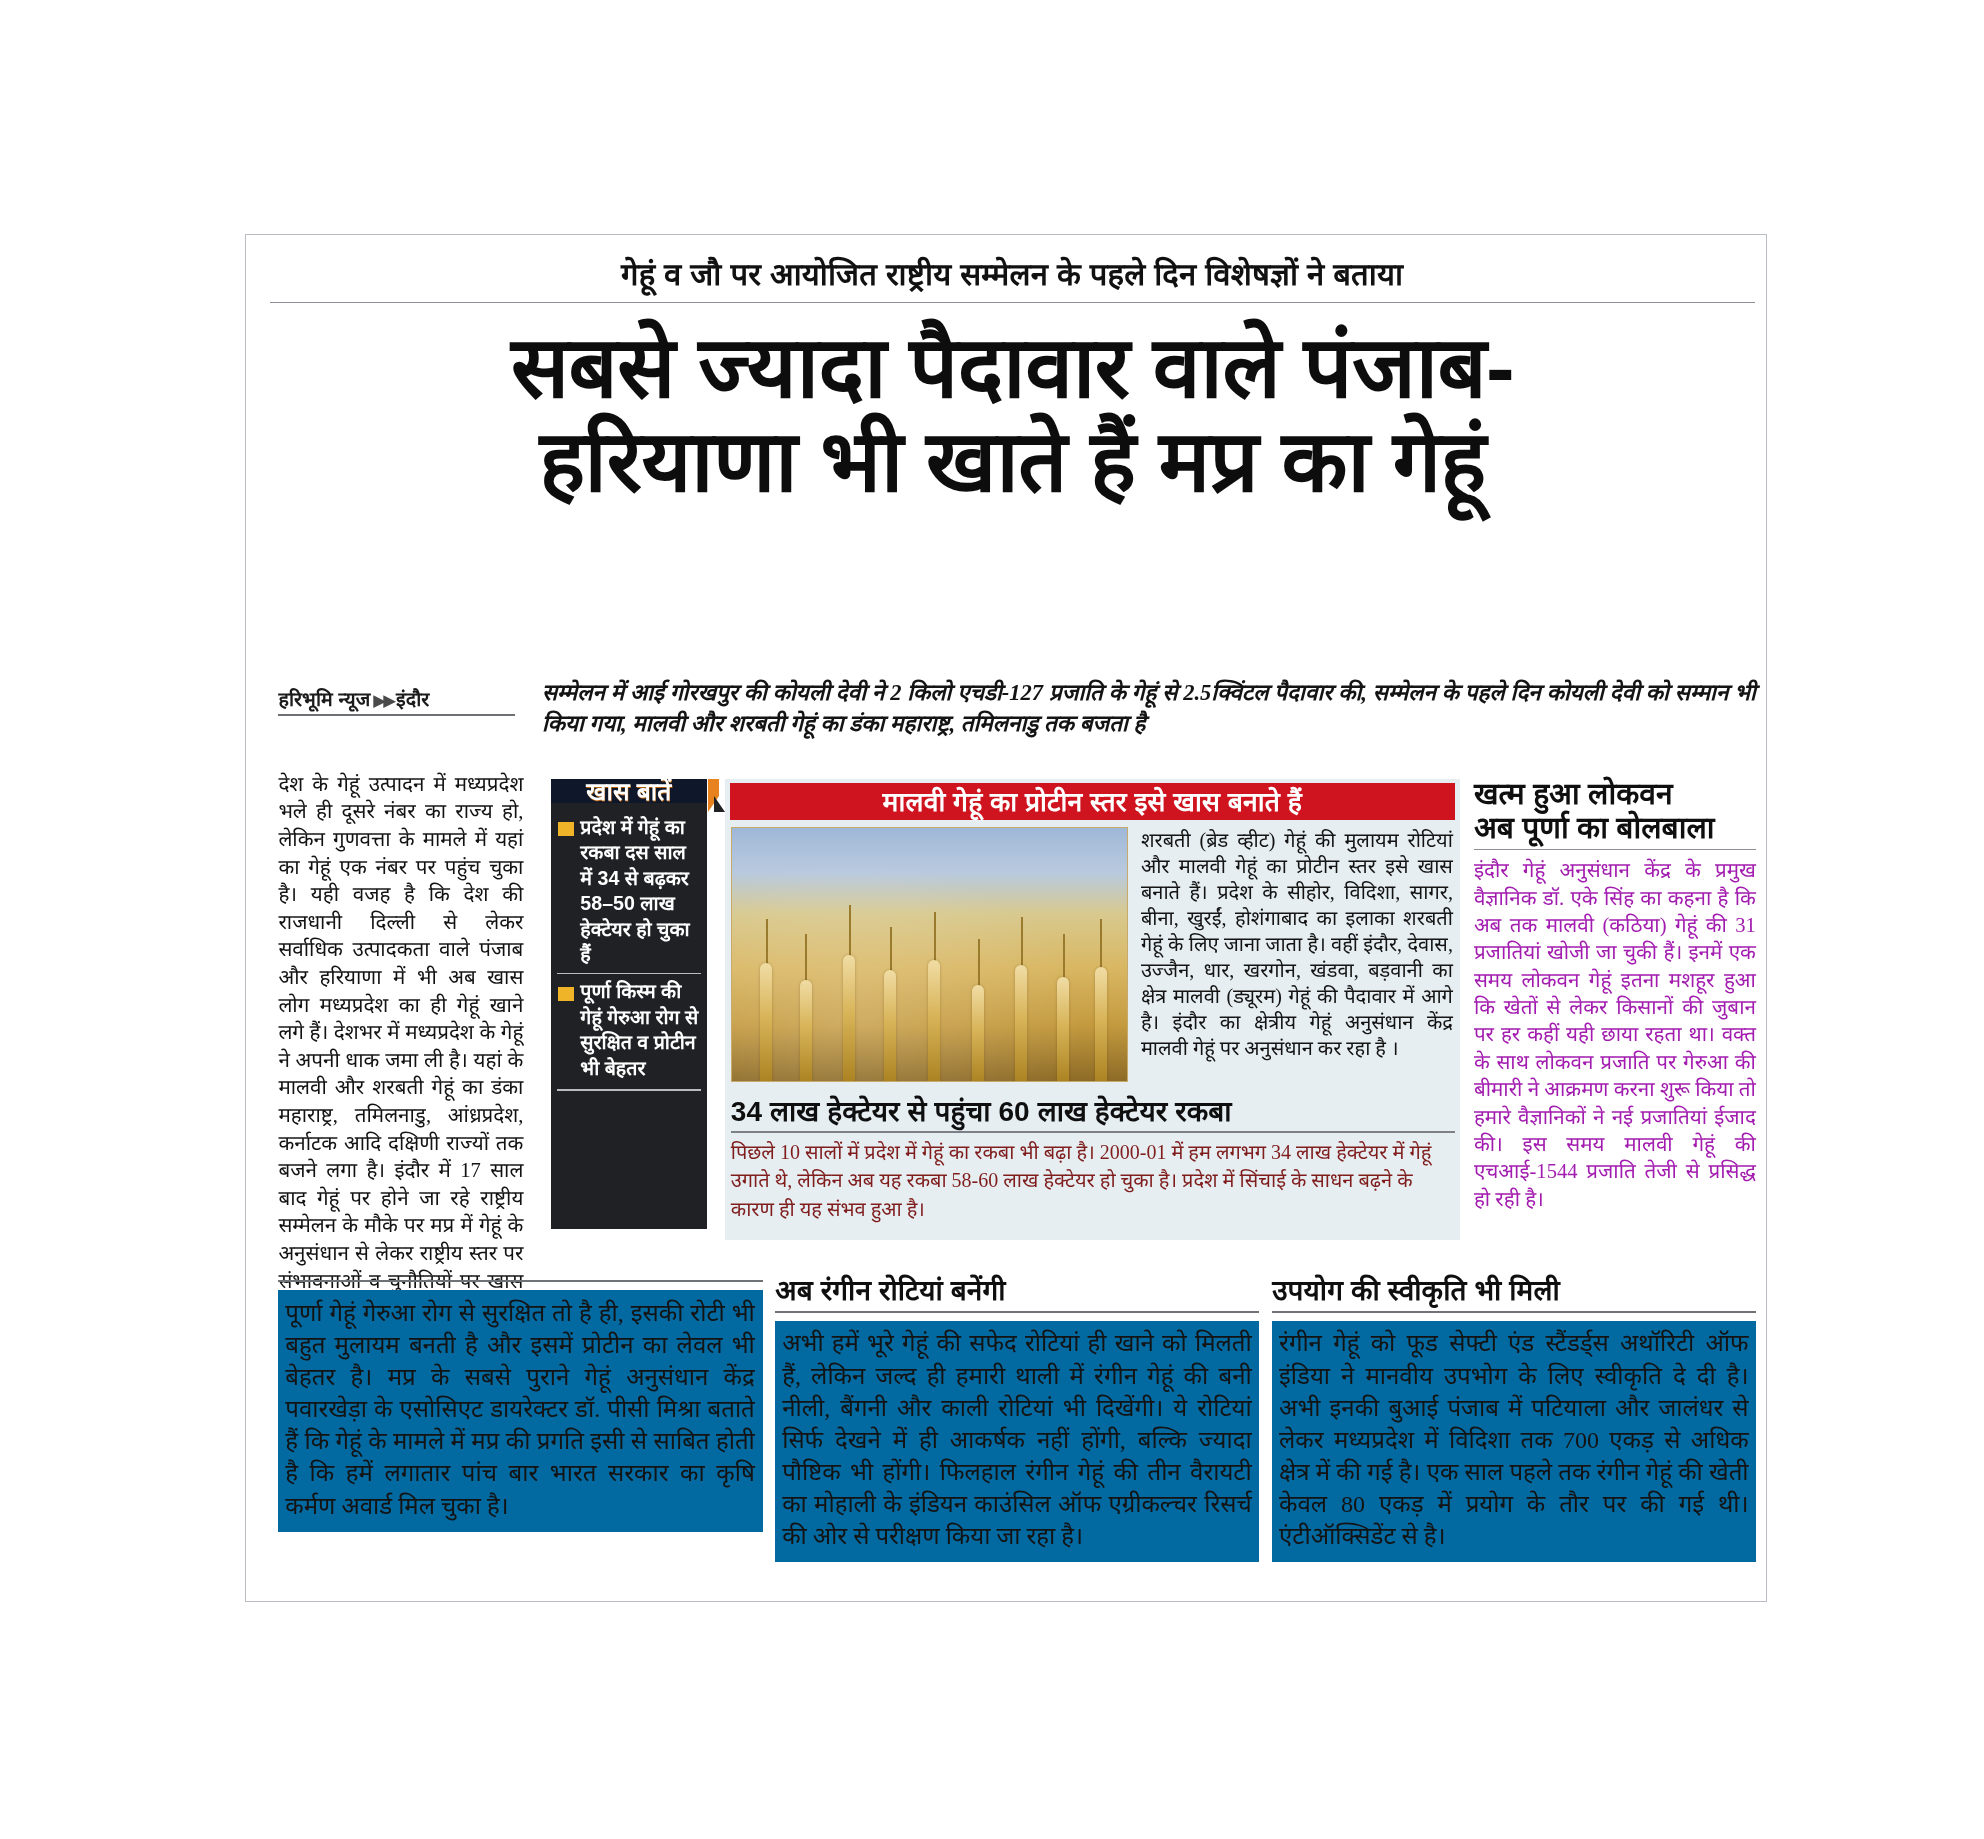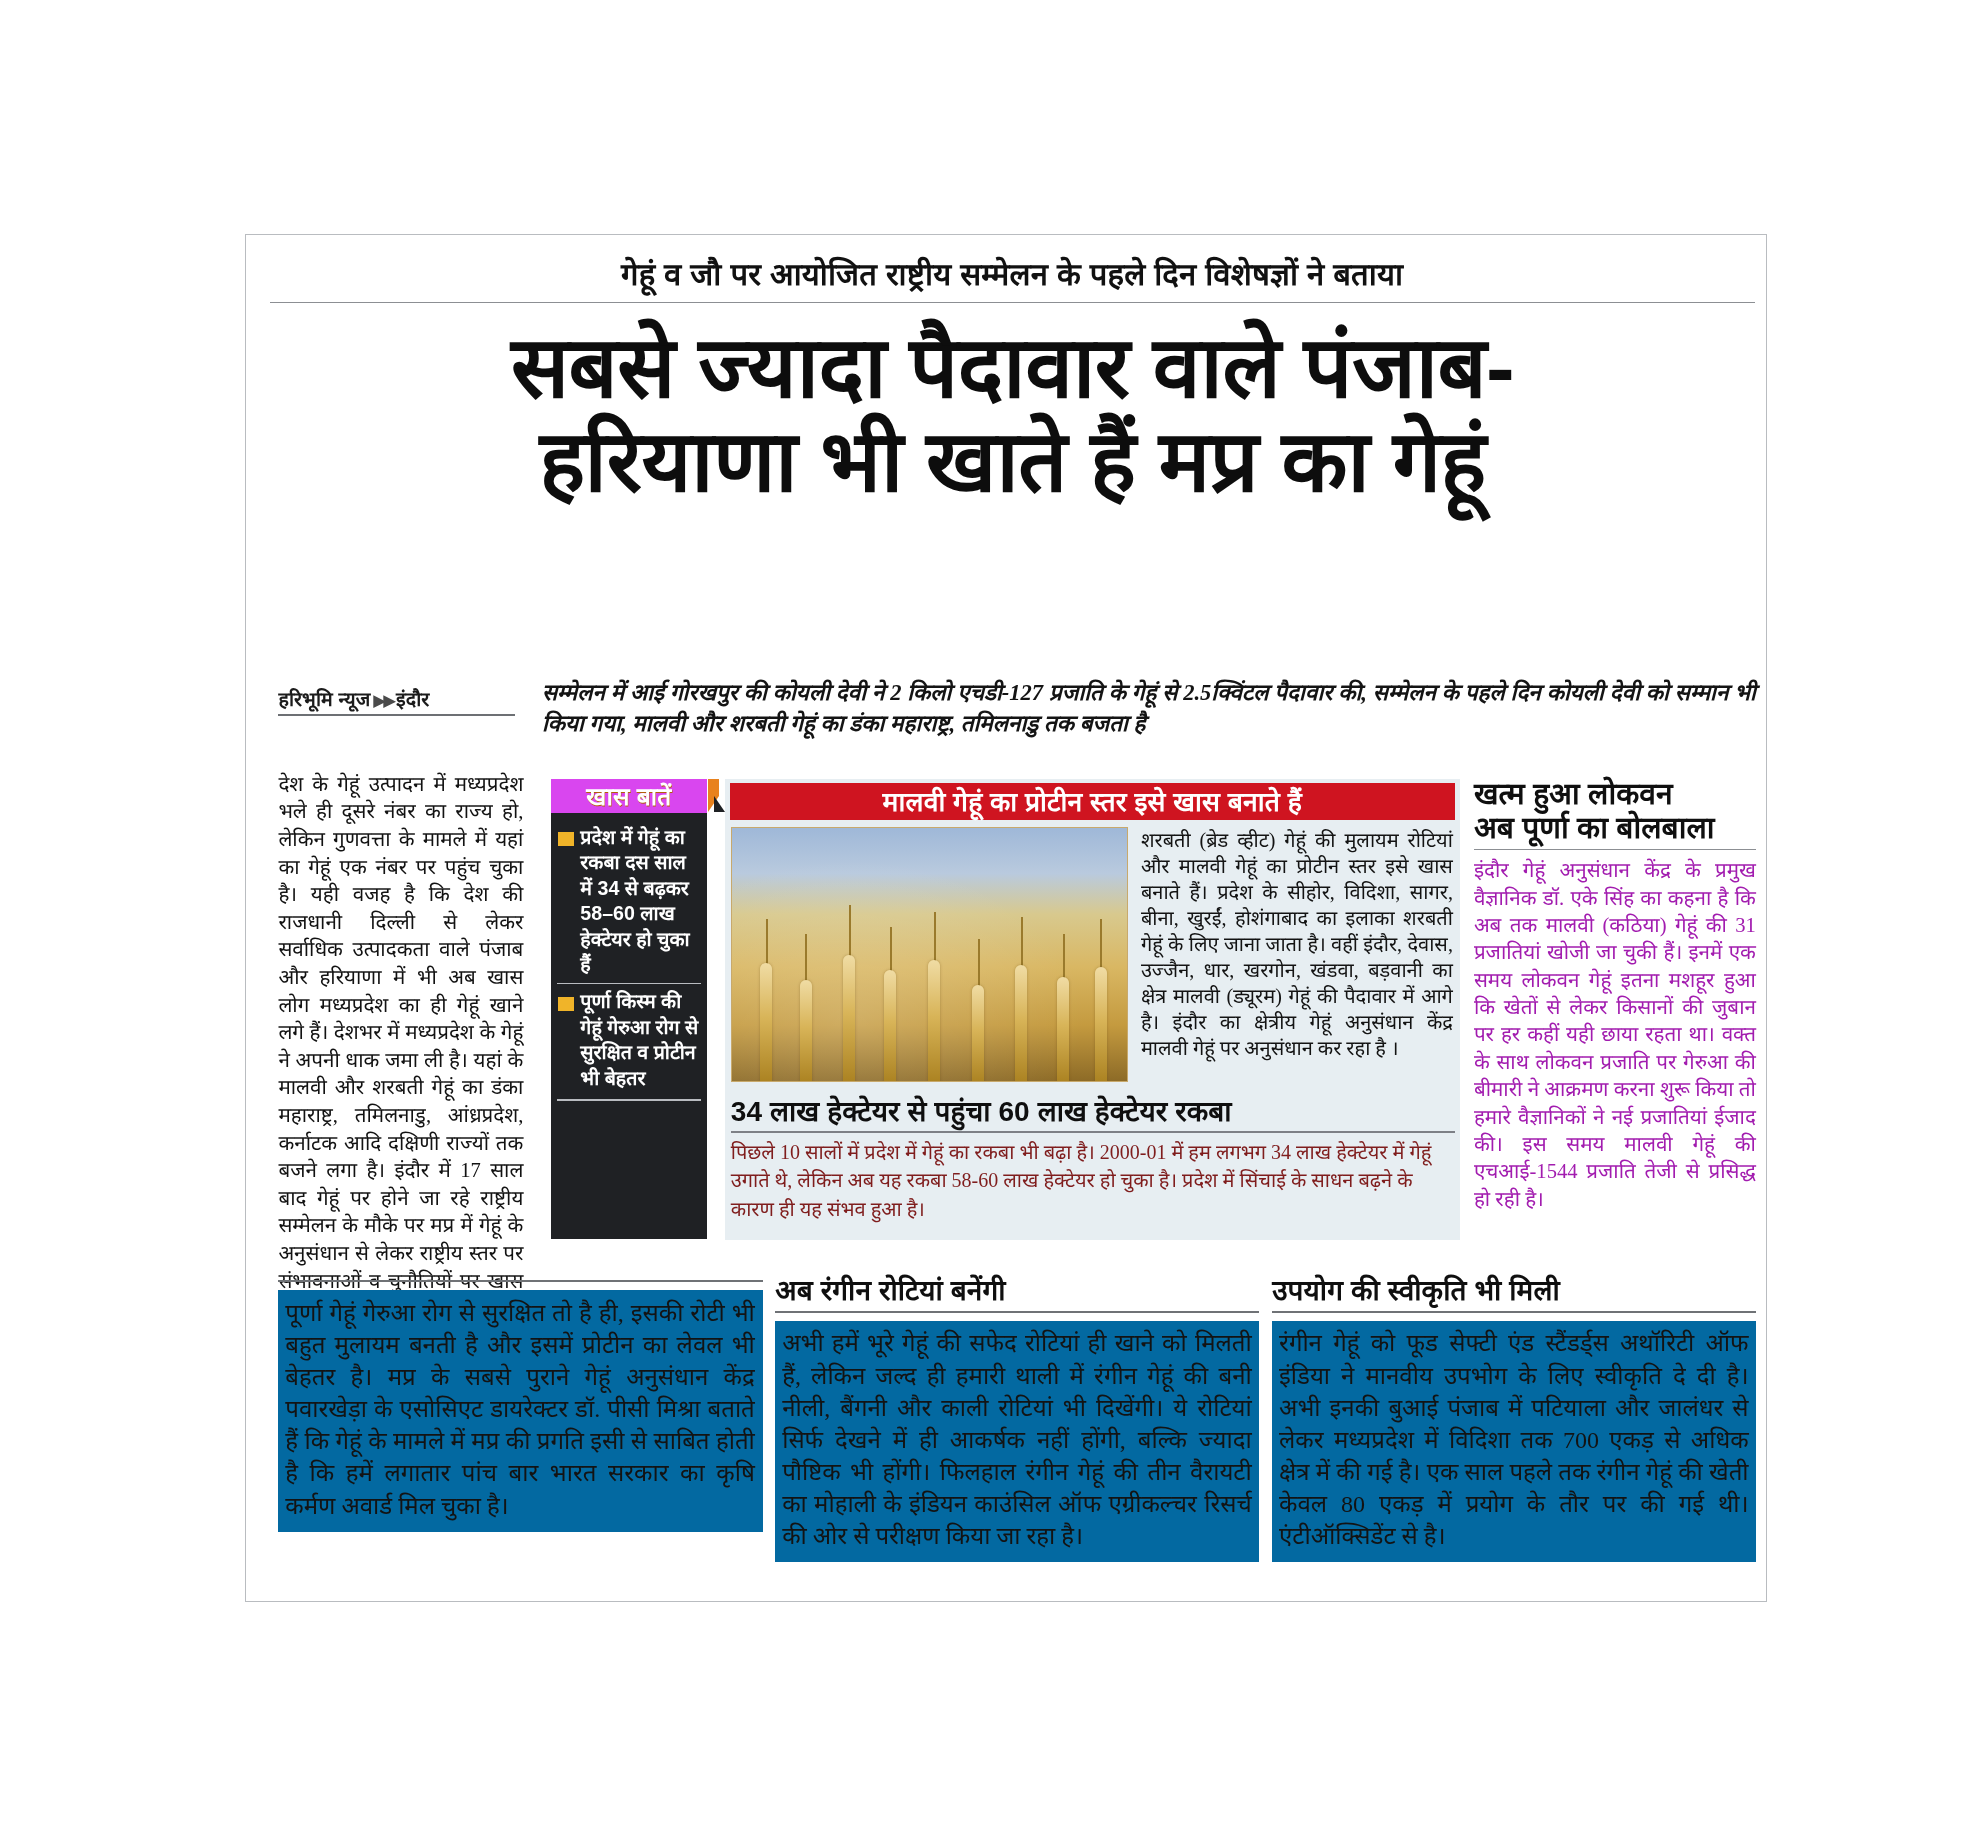--- a/index.html
+++ b/index.html
@@ -63,21 +63,21 @@
   .col-left{
     position:absolute;left:25.5px;top:529px;width:245px;
     font-size:20.6px;line-height:1.34;color:#121212;text-align:justify;
     font-family:"Liberation Serif","DejaVu Serif",serif;
   }
   .col-left p{margin:0 0 0 0;}
 
   
   .kbox{position:absolute;left:298px;top:537px;width:162px;height:461px;}
   .kbox-head{
-    position:relative;width:156px;height:34px;background:#d946ef;
+    position:relative;width:156px;height:24px;background:#0f172a;
     display:flex;align-items:center;justify-content:center;
   }
   .kbox-head span{
     font-family:"Liberation Sans","DejaVu Sans",sans-serif;
     font-weight:700;font-size:24.5px;color:#ffffff;letter-spacing:0.2px;
     text-shadow:0.5px 0.5px 0 #b35f0a;
   }
   .kbox-head:after{
     content:"";position:absolute;right:-11.8px;top:0;
     border-left:11.8px solid #e8821e;border-bottom:16.7px solid transparent;
@@ -199,21 +199,21 @@
       </div>
 
       <div class="kbox">
         <div class="kbox-head">
           <span>खास बातें</span>
         </div>
         <div class="kbox-fold"></div>
         <div class="kbox-body">
           <div class="kitem">
             <div class="kbullet"></div>
-            <div class="ktext">प्रदेश में गेहूं का रकबा दस साल में 34 से बढ़कर 58–60 लाख हेक्टेयर हो चुका हैं</div>
+            <div class="ktext">प्रदेश में गेहूं का रकबा दस साल में 34 से बढ़कर 58–50 लाख हेक्टेयर हो चुका हैं</div>
           </div>
           <div class="kitem">
             <div class="kbullet"></div>
             <div class="ktext">पूर्णा किस्म की गेहूं गेरुआ रोग से सुरक्षित व प्रोटीन भी बेहतर</div>
           </div>
           <div class="kbox-endrule"></div>
         </div>
       </div>
 
       <div class="feature">

